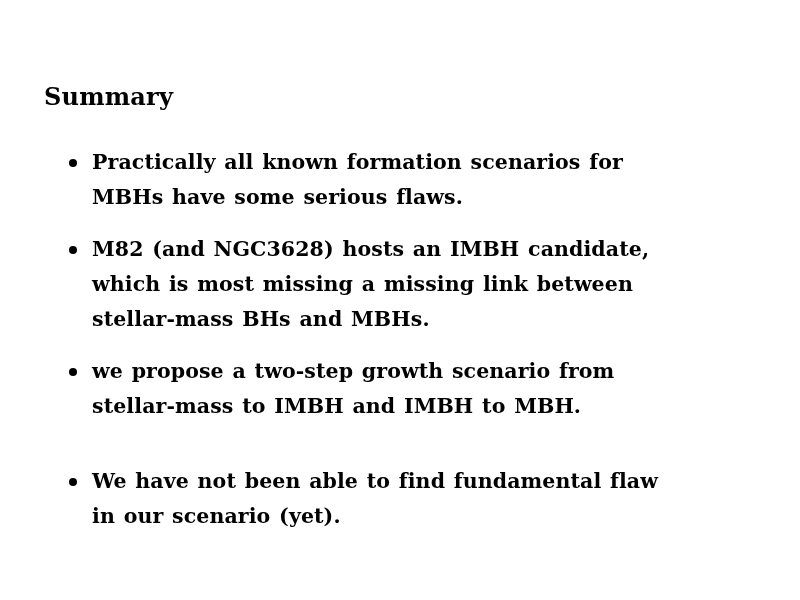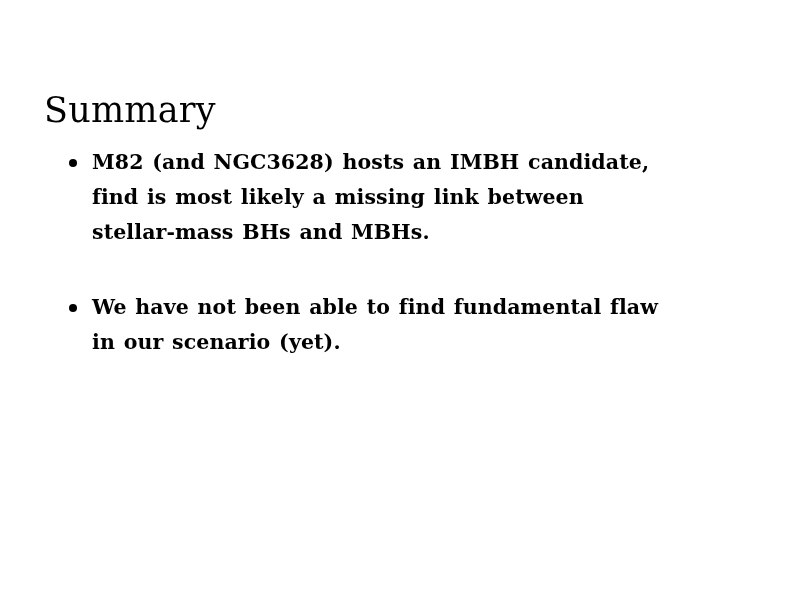--- a/index.html
+++ b/index.html
@@ -20,22 +20,22 @@
     width: 800px;
     height: 600px;
     background: #ffffff;
     box-sizing: border-box;
   }
 
   .slide-title {
     position: absolute;
     left: 44px;
     top: 68px;
-    font-size: 35px;
-    font-weight: normal;
+    font-size: 24px;
+    font-weight: bold;
     letter-spacing: 0.2px;
     line-height: 1.1;
     white-space: nowrap;
   }
 
   .bullet-list {
     position: absolute;
     left: 66px;
     top: 145px;
     width: 700px;
@@ -77,28 +77,38 @@
 </style>
 </head>
 <body>
 
 <div class="slide">
 
   <h1 class="slide-title">Summary</h1>
 
   <ul class="bullet-list">
 
+    <li class="bullet-item">
+      <span class="bullet-marker"></span>
+      <span class="bullet-text">Practically all known formation scenarios for
+MBHs have some serious flaws.</span>
+    </li>
 
     <li class="bullet-item">
       <span class="bullet-marker"></span>
       <span class="bullet-text">M82 (and NGC3628) hosts an IMBH candidate,
-find is most likely a missing link between
+which is most missing a missing link between
 stellar-mass BHs and MBHs.</span>
     </li>
 
+    <li class="bullet-item">
+      <span class="bullet-marker"></span>
+      <span class="bullet-text">we propose a two-step growth scenario from
+stellar-mass to IMBH and IMBH to MBH.</span>
+    </li>
 
     <li class="bullet-item">
       <span class="bullet-marker"></span>
       <span class="bullet-text">We have not been able to find fundamental flaw
 in our scenario (yet).</span>
     </li>
 
   </ul>
 
 </div>

